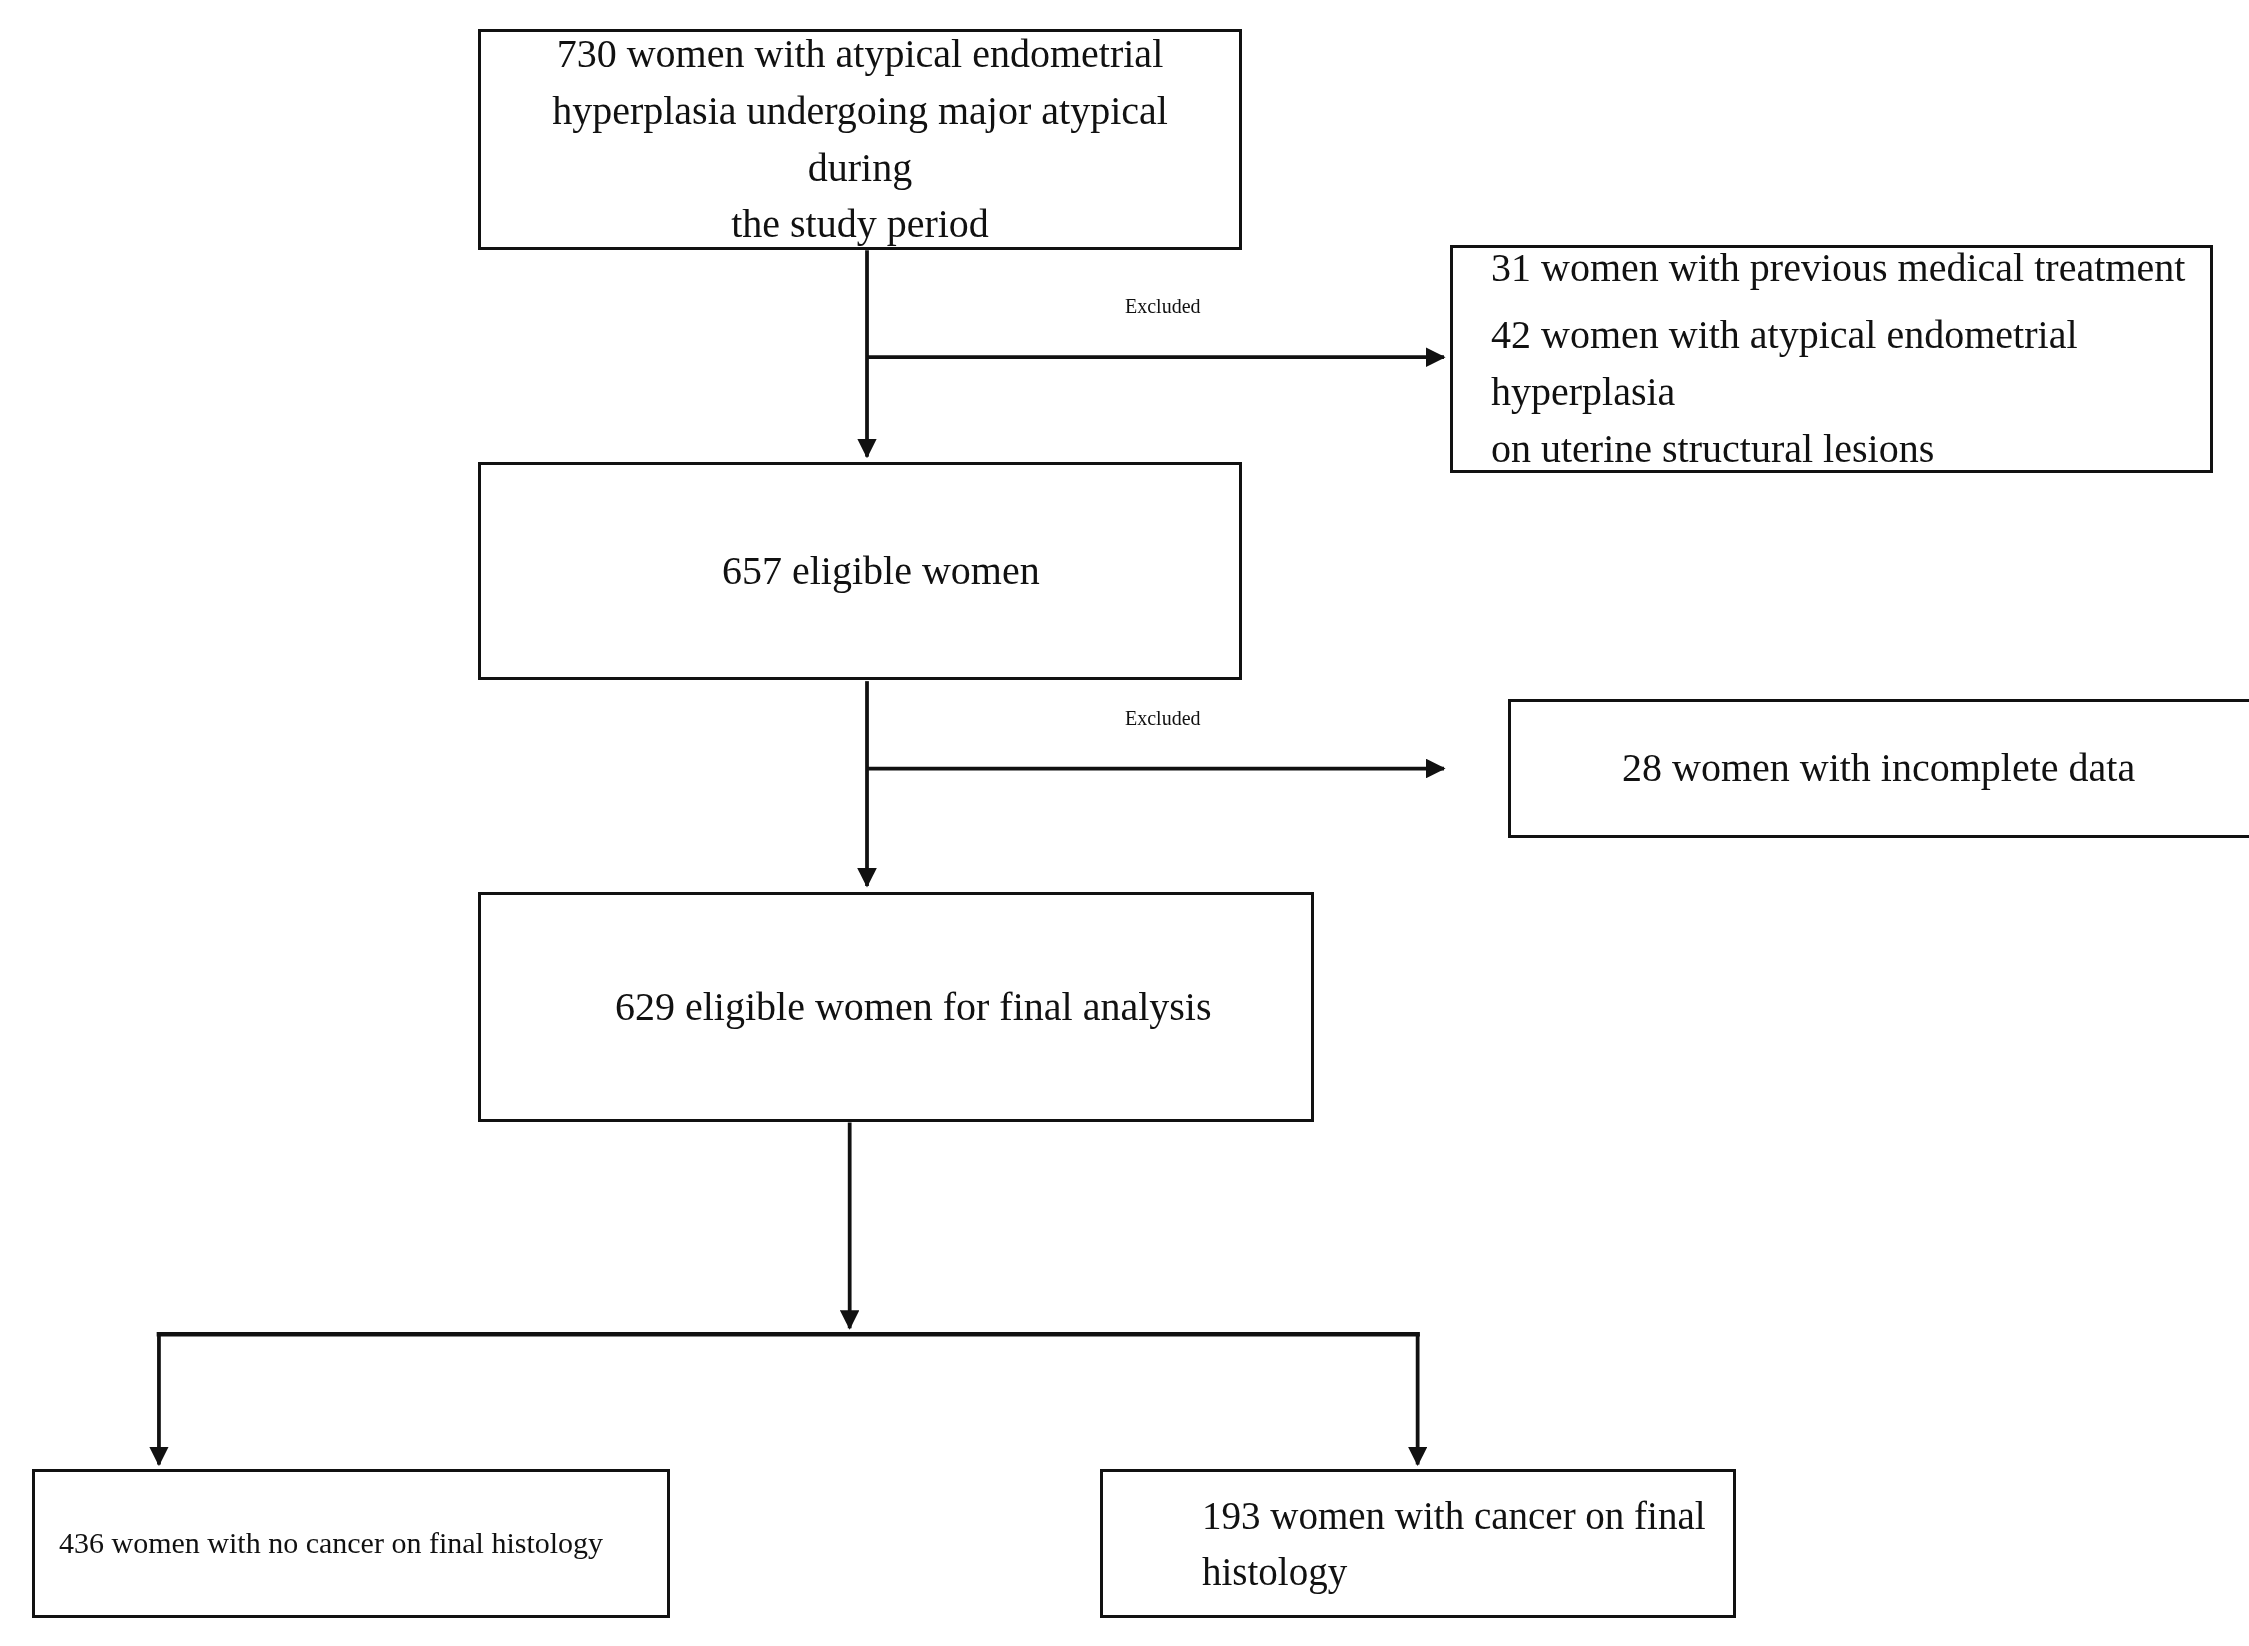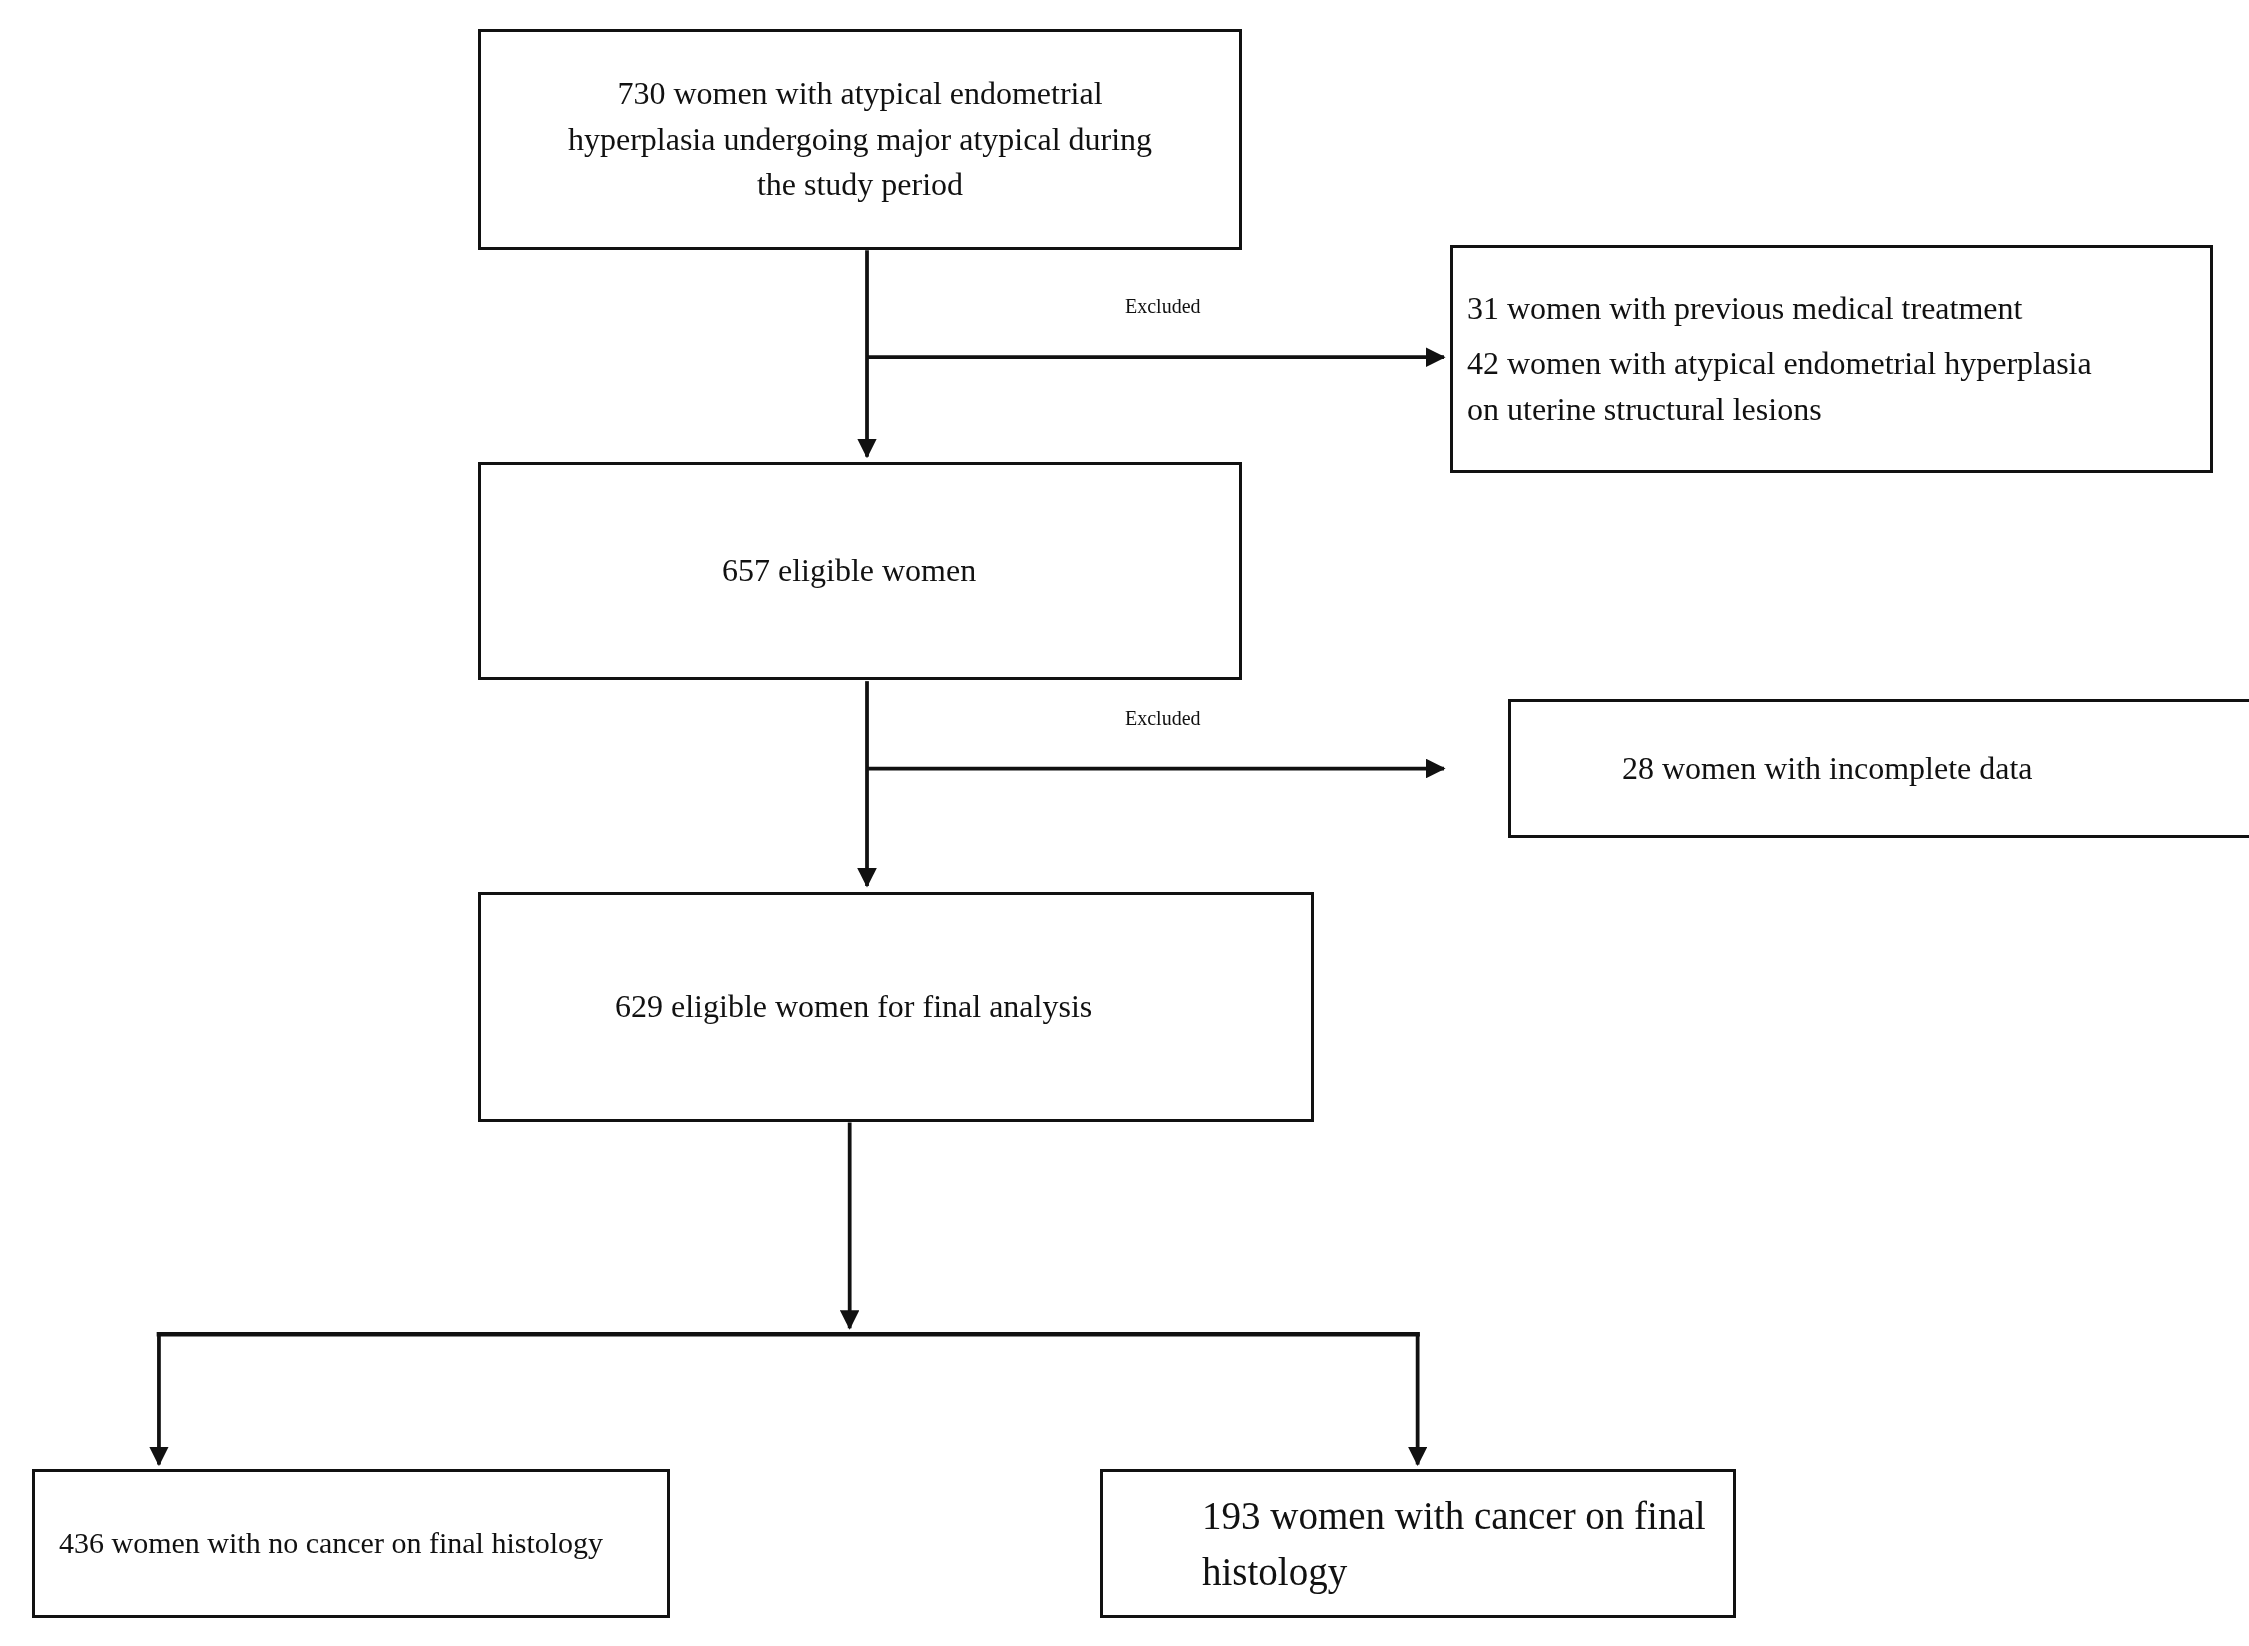--- a/index.html
+++ b/index.html
@@ -20,21 +20,21 @@
     box-sizing: border-box;
     border: 3px solid #111111;
     background: #ffffff;
     display: flex;
     align-items: center;
     color: #111111;
   }
   .node .txt {
     width: 100%;
     line-height: 1.42;
-    font-size: 32px;
+    font-size: 40px;
   }
   
   #box-source {
     left: 478px;
     top: 29px;
     width: 764px;
     height: 221px;
     justify-content: center;
   }
   #box-source .txt {
@@ -66,21 +66,21 @@
   
   #box-excl-1 {
     left: 1450px;
     top: 245px;
     width: 763px;
     height: 228px;
     align-items: center;
   }
   #box-excl-1 .txt {
     text-align: left;
-    padding-left: 14px;
+    padding-left: 38px;
     padding-right: 10.5px;
   }
   #box-excl-1 .para {
     margin: 0;
   }
   #box-excl-1 .para + .para {
     margin-top: 10px;
   }
   
   #box-excl-2 {

